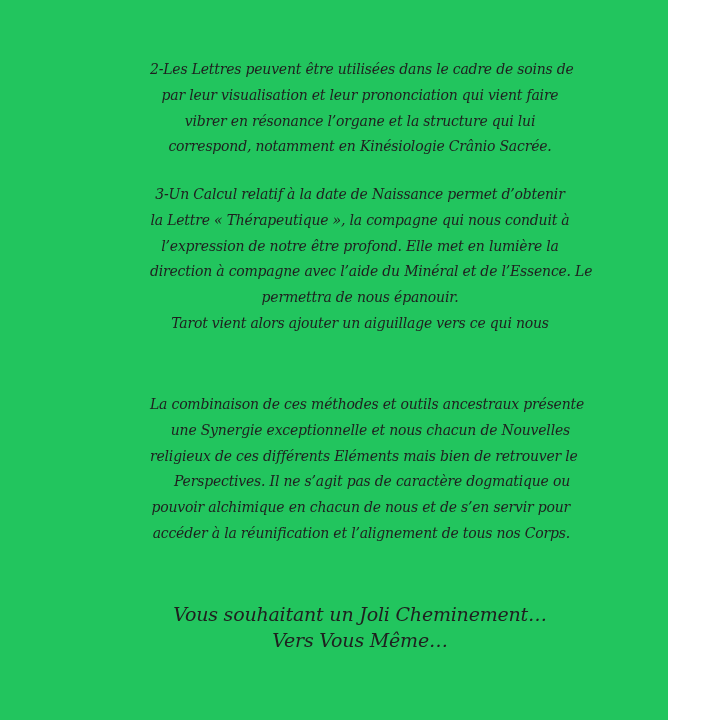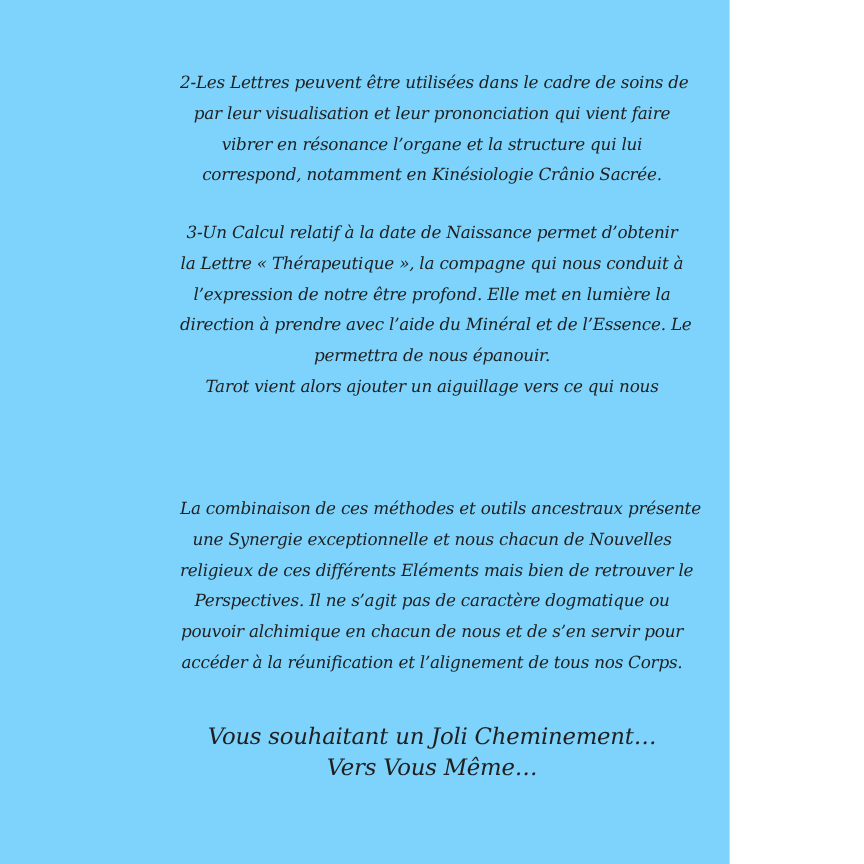--- a/index.html
+++ b/index.html
@@ -12,42 +12,42 @@
       height: 720px;
       position: relative;
       overflow: hidden;
       font-family: "DejaVu Serif", "Liberation Serif", serif;
       color: #1c1c1c;
     }
     .page {
       position: absolute;
       left: 0;
       top: 0;
-      width: 608px;
+      width: 668px;
       height: 720px;
-      background: #7dd3fc;
+      background: #22c55e;
     }
     .para {
       position: absolute;
       left: 150px;
       width: 420px;
       text-align: center;
       font-style: italic;
       font-size: 14px;
       letter-spacing: -0.2px;
       line-height: 25.8px;
       color: #1f1f1f;
     }
     .para .line {
       display: block;
       white-space: nowrap;
     }
     #p2 { top: 57px; }
     #p3 { top: 182px; }
-    #p4 { top: 412px; }
+    #p4 { top: 392px; text-align: right; }
     #closing {
       top: 601px;
       font-size: 19px;
       line-height: 26px;
     }
   </style>
 </head>
 <body>
 
 <div class="page">
@@ -56,21 +56,21 @@
     <span class="line">2-Les Lettres peuvent être utilisées dans le cadre de soins de</span>
     <span class="line">par leur visualisation et leur prononciation qui vient faire</span>
     <span class="line">vibrer en résonance l’organe et la structure qui lui</span>
     <span class="line">correspond, notamment en Kinésiologie Crânio Sacrée.</span>
   </div>
 
   <div class="para" id="p3">
     <span class="line">3-Un Calcul relatif à la date de Naissance permet d’obtenir</span>
     <span class="line">la Lettre « Thérapeutique », la compagne qui nous conduit à</span>
     <span class="line">l’expression de notre être profond. Elle met en lumière la</span>
-    <span class="line">direction à prendre avec l’aide du Minéral et de l’Essence. Le</span>
+    <span class="line">direction à compagne avec l’aide du Minéral et de l’Essence. Le</span>
     <span class="line">permettra de nous épanouir.</span>
     <span class="line">Tarot vient alors ajouter un aiguillage vers ce qui nous</span>
   </div>
 
   <div class="para" id="p4">
     <span class="line">La combinaison de ces méthodes et outils ancestraux présente</span>
     <span class="line">une Synergie exceptionnelle et nous chacun de Nouvelles</span>
     <span class="line">religieux de ces différents Eléments mais bien de retrouver le</span>
     <span class="line">Perspectives. Il ne s’agit pas de caractère dogmatique ou</span>
     <span class="line">pouvoir alchimique en chacun de nous et de s’en servir pour</span>

